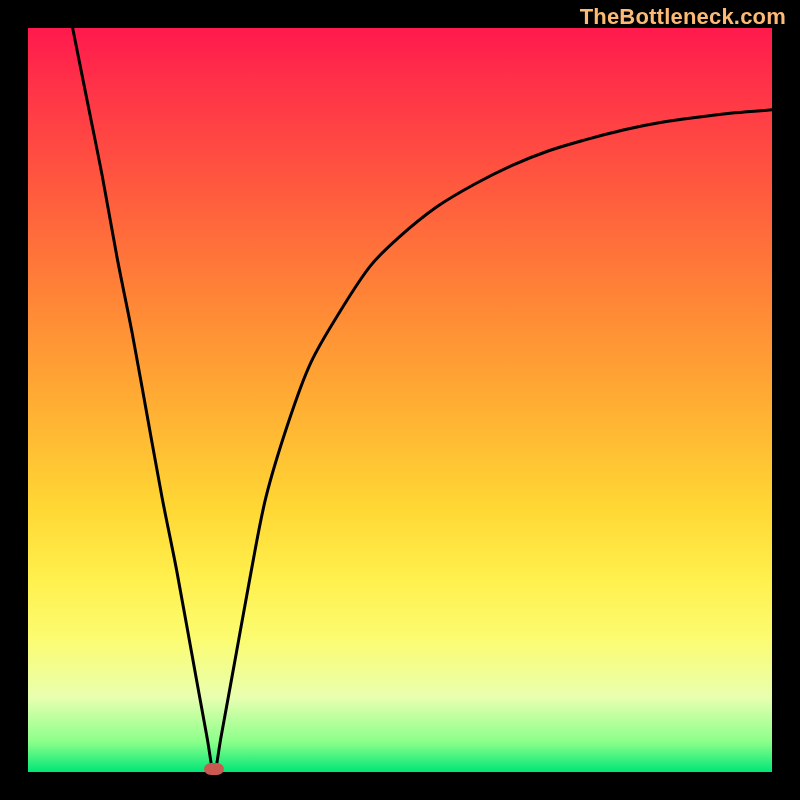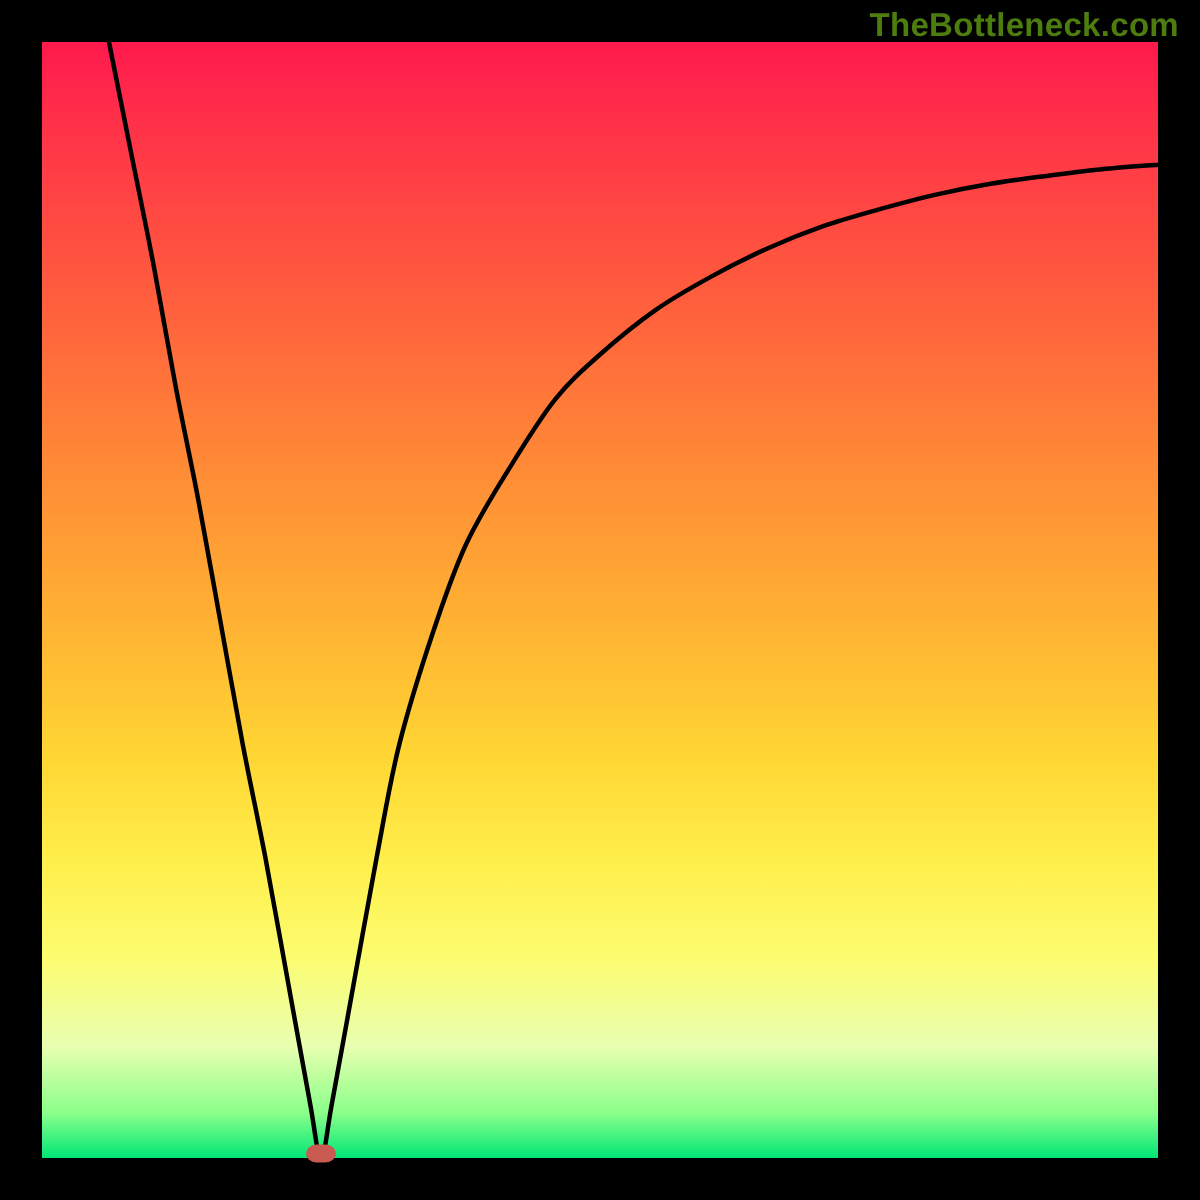--- a/index.html
+++ b/index.html
@@ -37,21 +37,21 @@
       #fcfc70 82%,
       #e8ffb0 90%,
       #8aff8a 96%,
       #00e676 100%
     );
   }
   .watermark {
     position: absolute;
     top: 4px;
     right: 14px;
-    color: #4d7c0f;
+    color: #fdba74;
     font-size: 22px;
     font-weight: 600;
     letter-spacing: 0.2px;
     user-select: none;
   }
   svg.curve {
     position: absolute;
     left: 0;
     top: 0;
     width: 744px;

